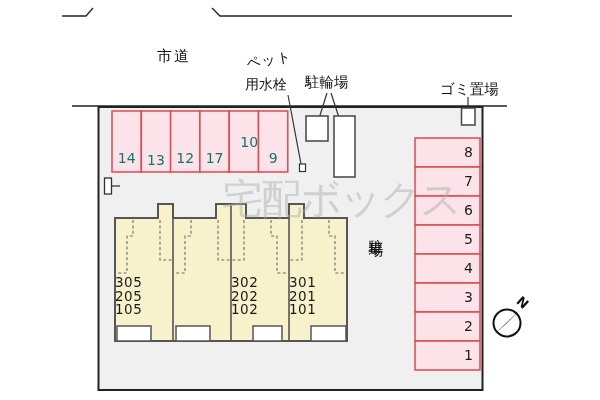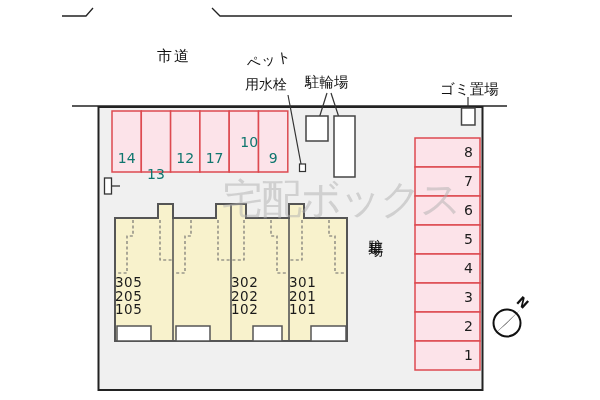--- a/index.html
+++ b/index.html
@@ -116,21 +116,21 @@
   </svg>
 
   <div class="lbl" id="road-label">市道</div>
   <div class="lbl" id="pet-line1">ペット</div>
   <div class="lbl" id="pet-line2">用水栓</div>
   <div class="lbl" id="bicycle-label">駐輪場</div>
   <div class="lbl" id="garbage-label">ゴミ置場</div>
   <div class="lbl" id="parking-lot-label">駐車場</div>
 
   <div class="stall-num" style="left:112.0px;top:150px;width:29.3px">14</div>
-  <div class="stall-num" style="left:141.3px;top:166px;width:29.3px">13</div>
+  <div class="stall-num" style="left:141.3px;top:152px;width:29.3px">13</div>
   <div class="stall-num" style="left:170.6px;top:150px;width:29.3px">12</div>
   <div class="stall-num" style="left:199.9px;top:150px;width:29.3px">17</div>
   <div class="stall-num" style="left:229.2px;top:134px;width:40px">10</div>
   <div class="stall-num" style="left:258.5px;top:150px;width:29.3px">9</div>
 
   <div class="rcol-num" style="top:138px">8</div>
   <div class="rcol-num" style="top:167px">7</div>
   <div class="rcol-num" style="top:196px">6</div>
   <div class="rcol-num" style="top:225px">5</div>
   <div class="rcol-num" style="top:254px">4</div>

